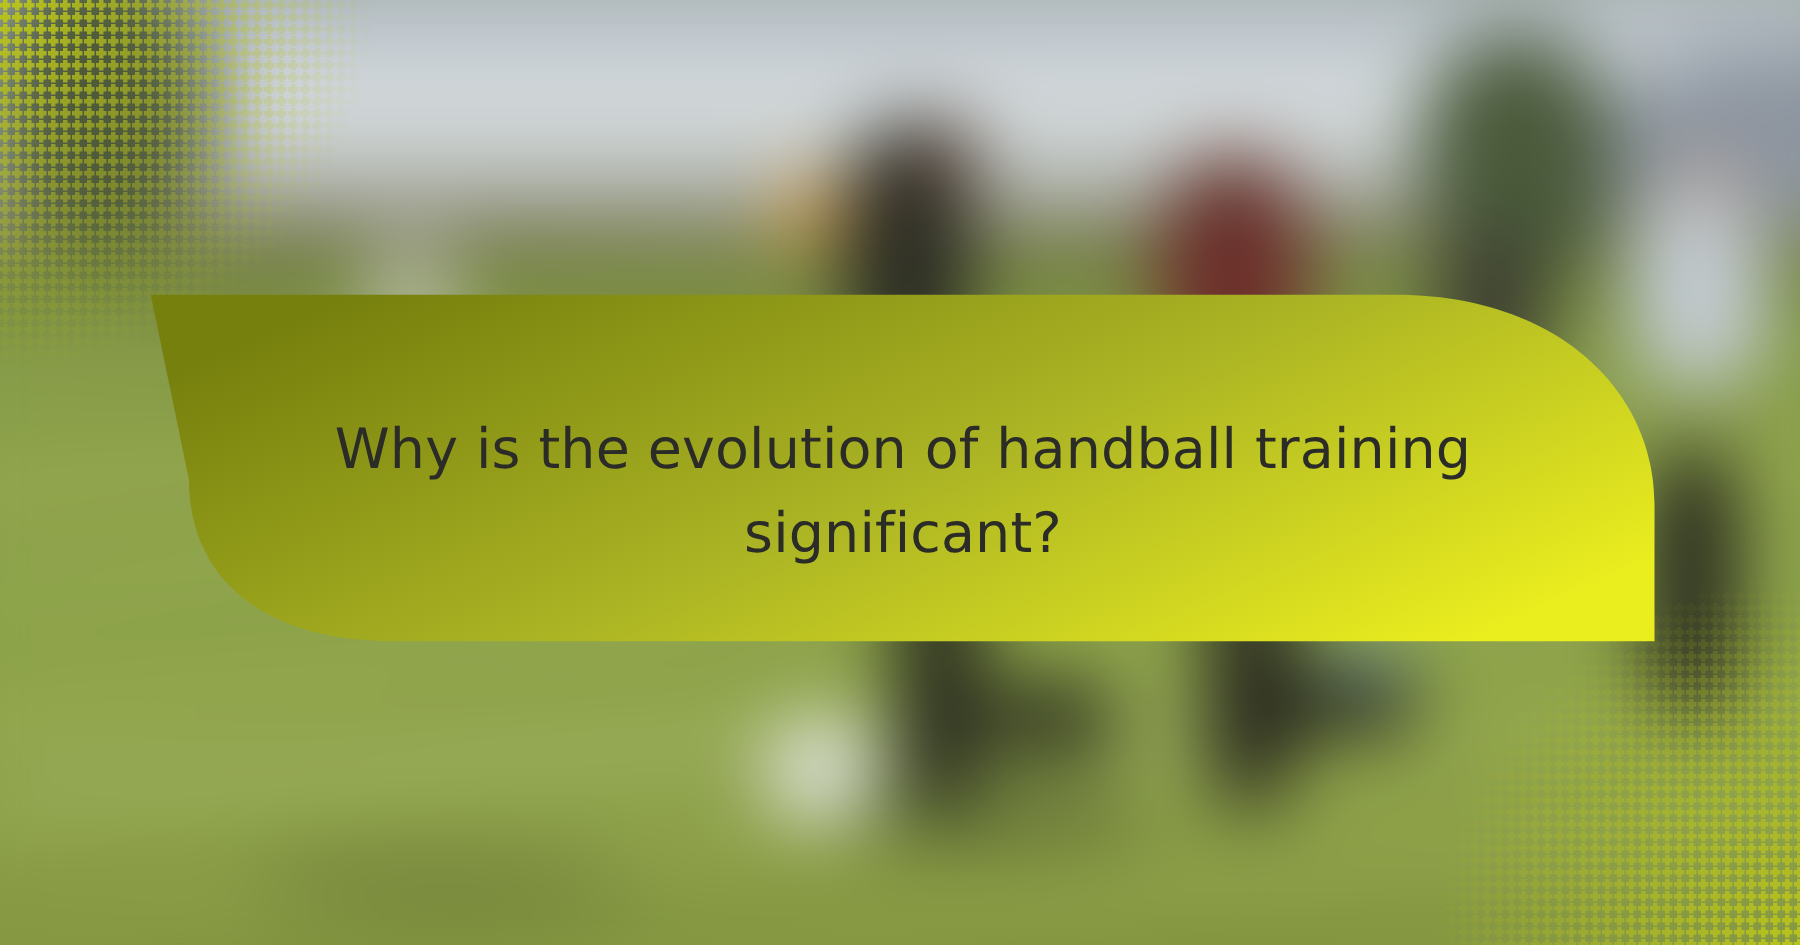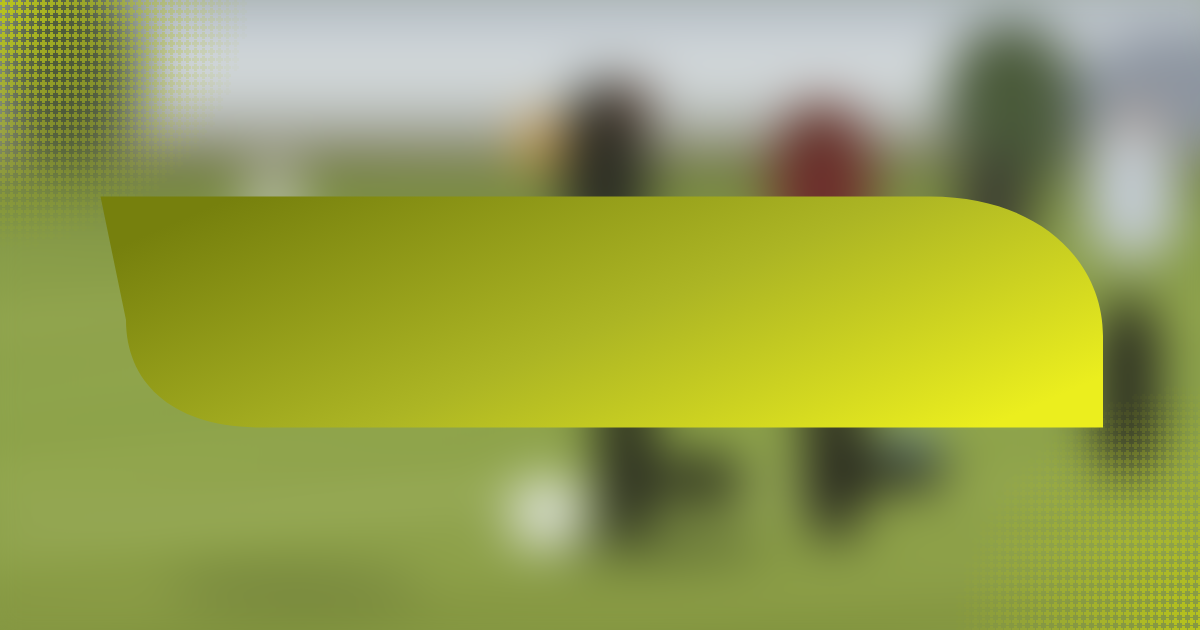--- a/index.html
+++ b/index.html
@@ -1743,15 +1743,17 @@
       </defs>
       <path d="M 100.5,196.5
                L 930,196.5
                C 1040,196.5 1103,262 1103,336
                L 1103,427.5
                L 262,427.5
                C 170,427.5 126,381 126,320
                Z" fill="url(#bannerGrad)"></path>
     </svg>
 
+    <div class="banner-text" style="color: rgb(43, 43, 39);">Why is the evolution of handball training
+significant?</div>
   </div>
 
 </div>
 
 </body></html>

